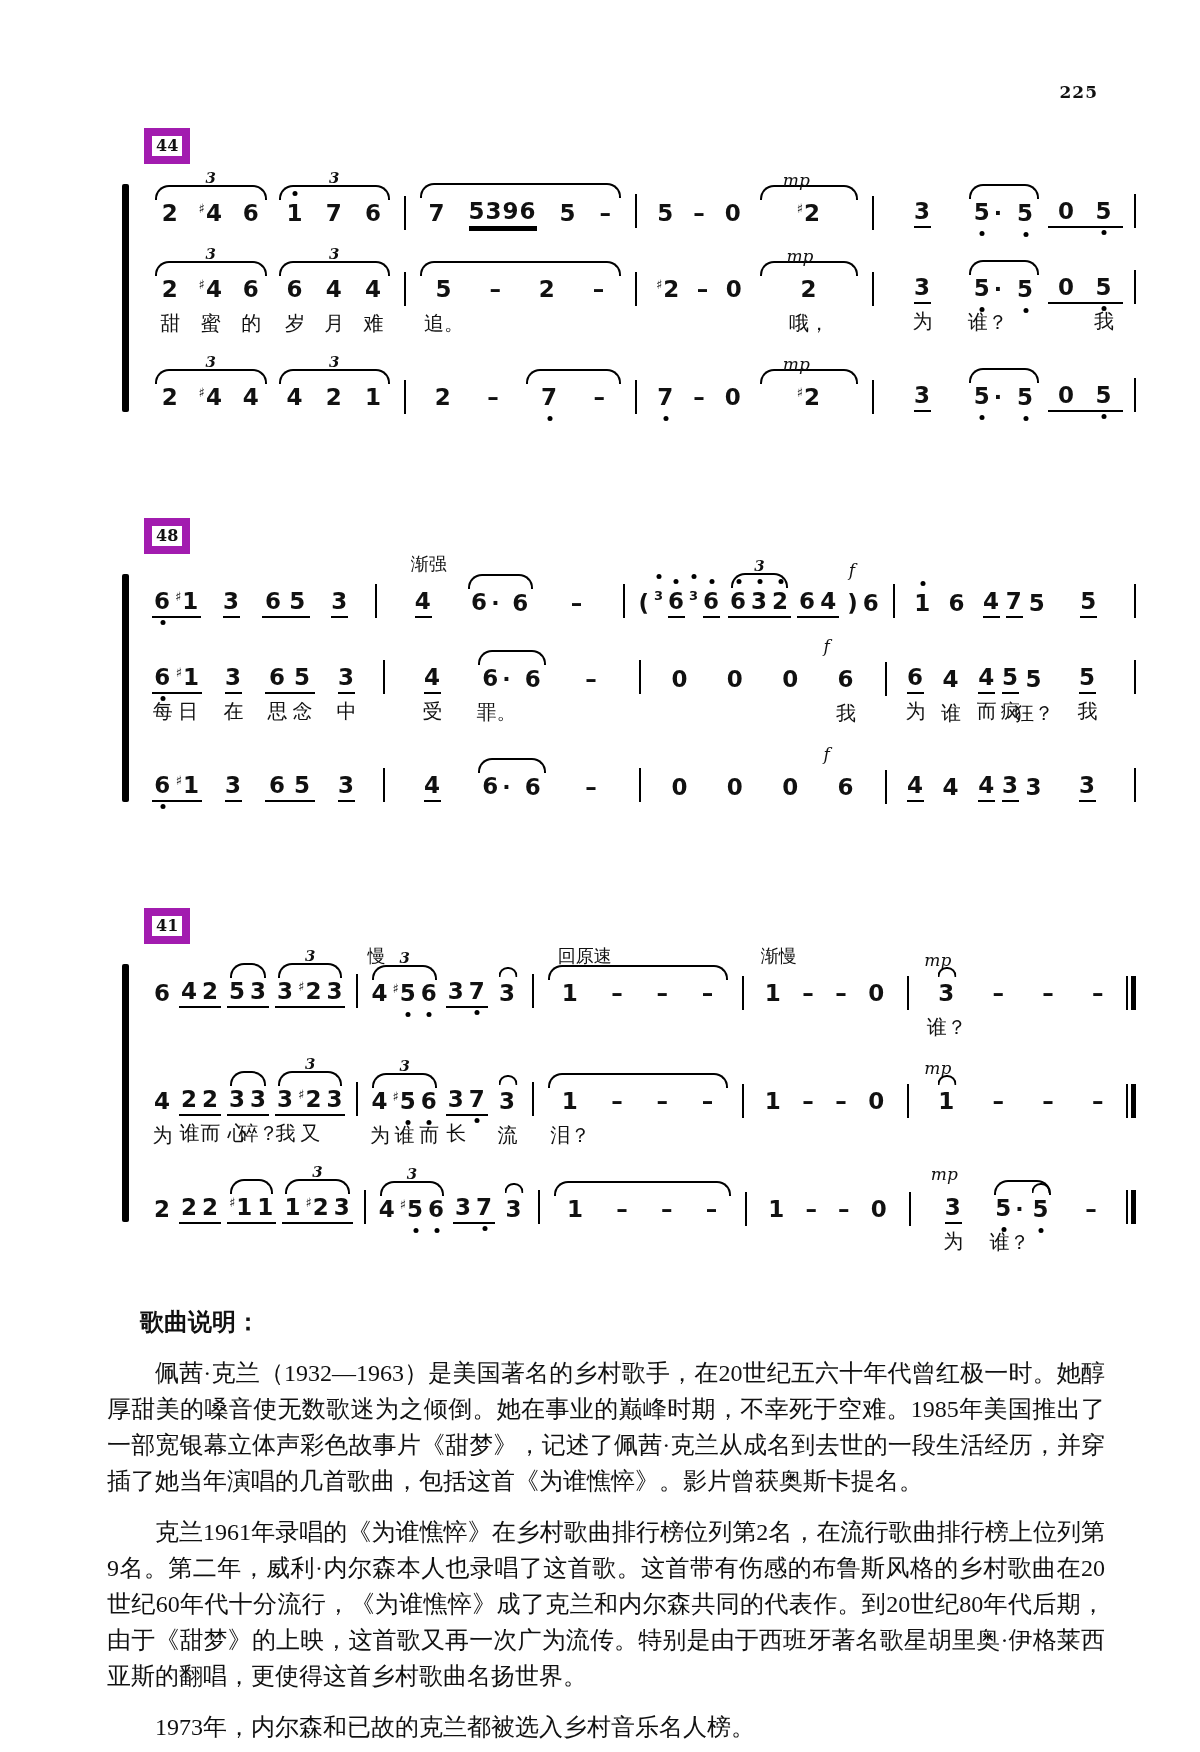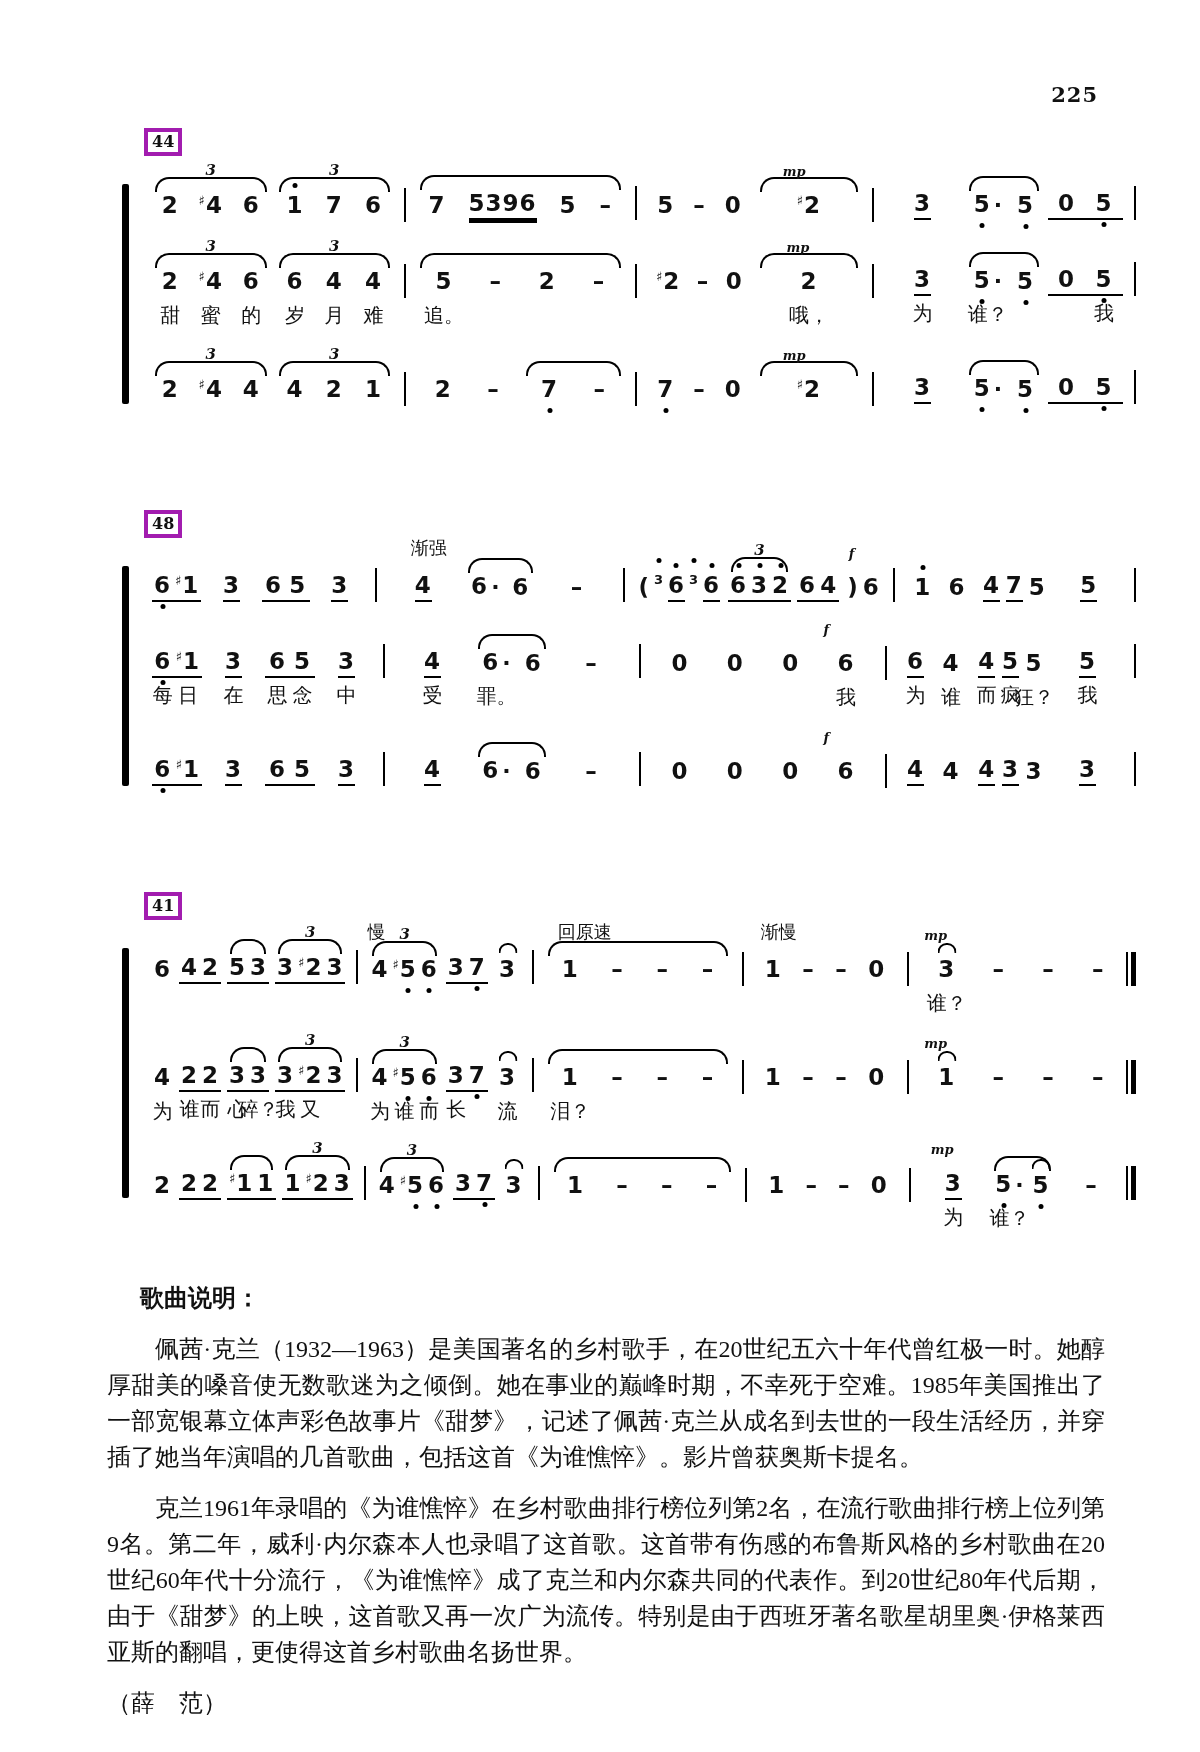--- a/index.html
+++ b/index.html
@@ -1,28 +1,28 @@
 <!DOCTYPE html>
 <html><head>
 <meta charset="utf-8">
 <style>
   html,body{margin:0;padding:0;background:#fafafa;}
   body{width:1200px;height:1752px;overflow:hidden;position:relative;
        font-family:"Liberation Serif","DejaVu Serif",serif;color:#111;}
   .page{position:absolute;inset:0;background:#fff;}
-  .page-number{position:absolute;top:82px;right:102px;font-size:21px;font-weight:bold;
+  .page-number{position:absolute;top:82px;right:102px;font-size:17px;font-weight:bold;
        font-family:"DejaVu Serif",serif;letter-spacing:1px;text-align:center;}
   
   .score{margin:128px 0 0 140px;width:995px;}
   .system{position:relative;margin-bottom:92px;}
   .system.sys-2{margin-bottom:26px;}
   .brace{position:absolute;left:-18px;top:56px;bottom:14px;width:7px;background:#000;
        border-radius:2px;}
   .sys-2 .brace{bottom:48px;}
-  .mnum{display:inline-block;border:4px solid #a21caf;padding:0 4px;margin:0 0 2px 4px;
+  .mnum{display:inline-block;border:8px solid #a21caf;padding:0 4px;margin:0 0 2px 4px;
        font-size:16px;font-weight:bold;font-family:"DejaVu Serif",serif;line-height:20px;}
   .voice{padding:30px 0 14px;}
   .voice.haslyr{padding-bottom:46px;}
   .vrow{display:flex;align-items:flex-end;}
   .measure{flex-grow:1;flex-basis:0;display:flex;position:relative;padding:0 9px;
        align-items:flex-end;}
   .measure::after{content:'';position:absolute;right:-1px;top:-2px;height:34px;width:2px;
        background:#000;}
   .measure.final::before{content:'';position:absolute;right:7px;top:-2px;height:34px;
        width:2px;background:#000;}
@@ -46,21 +46,21 @@
        margin-left:3px;line-height:30px;}
   .hd{position:absolute;top:-7px;left:50%;transform:translateX(-50%);
        width:5px;height:5px;border-radius:50%;background:#000;}
   .ld{position:absolute;bottom:-9px;left:50%;transform:translateX(-50%);
        width:5px;height:5px;border-radius:50%;background:#000;}
   .note.sm .d{font-size:13px;transform:translateY(-7px);}
   .fer{position:absolute;bottom:calc(100% + 1px);left:50%;transform:translateX(-50%);
        width:15px;height:8px;border:2px solid #000;border-bottom:none;
        border-radius:9px 9px 0 0;}
   .dyn{position:absolute;bottom:calc(100% + 11px);left:-14px;
-       font-family:"DejaVu Serif",serif;font-style:italic;font-weight:bold;font-size:13px;
+       font-family:"DejaVu Serif",serif;font-style:italic;font-weight:normal;font-size:17px;
        line-height:14px;white-space:nowrap;}
   .ann{position:absolute;bottom:calc(100% + 13px);left:-4px;font-size:18px;
        line-height:16px;white-space:nowrap;font-family:Liberation Mono, monospace;}
   .ly{position:absolute;top:36px;left:50%;transform:translateX(-50%);
        font-size:20px;font-weight:normal;white-space:nowrap;
        font-family:"Liberation Serif","DejaVu Serif",serif;}
   
   .notes{margin:34px 80px 0 92px;font-size:24px;line-height:36px;text-align:justify;}
   .notes .heading{font-weight:bold;margin:0 0 0 48px;}
   .notes p{margin:15px;}
@@ -1291,15 +1291,16 @@
               </div>
             </div>
           </div>
         </div></div>
     </div>
 
   <div class="notes">
     <p class="heading">歌曲说明：</p>
     <p class="para">佩茜·克兰（1932—1963）是美国著名的乡村歌手，在20世纪五六十年代曾红极一时。她醇厚甜美的嗓音使无数歌迷为之倾倒。她在事业的巅峰时期，不幸死于空难。1985年美国推出了一部宽银幕立体声彩色故事片《甜梦》，记述了佩茜·克兰从成名到去世的一段生活经历，并穿插了她当年演唱的几首歌曲，包括这首《为谁憔悴》。影片曾获奥斯卡提名。</p>
     <p class="para">克兰1961年录唱的《为谁憔悴》在乡村歌曲排行榜位列第2名，在流行歌曲排行榜上位列第9名。第二年，威利·内尔森本人也录唱了这首歌。这首带有伤感的布鲁斯风格的乡村歌曲在20世纪60年代十分流行，《为谁憔悴》成了克兰和内尔森共同的代表作。到20世纪80年代后期，由于《甜梦》的上映，这首歌又再一次广为流传。特别是由于西班牙著名歌星胡里奥·伊格莱西亚斯的翻唱，更使得这首乡村歌曲名扬世界。</p>
+    <p class="para">1973年，内尔森和已故的克兰都被选入乡村音乐名人榜。</p>
     <p class="sig">（薛　范）</p>
   </div>
 </div>
 
 </body></html>

